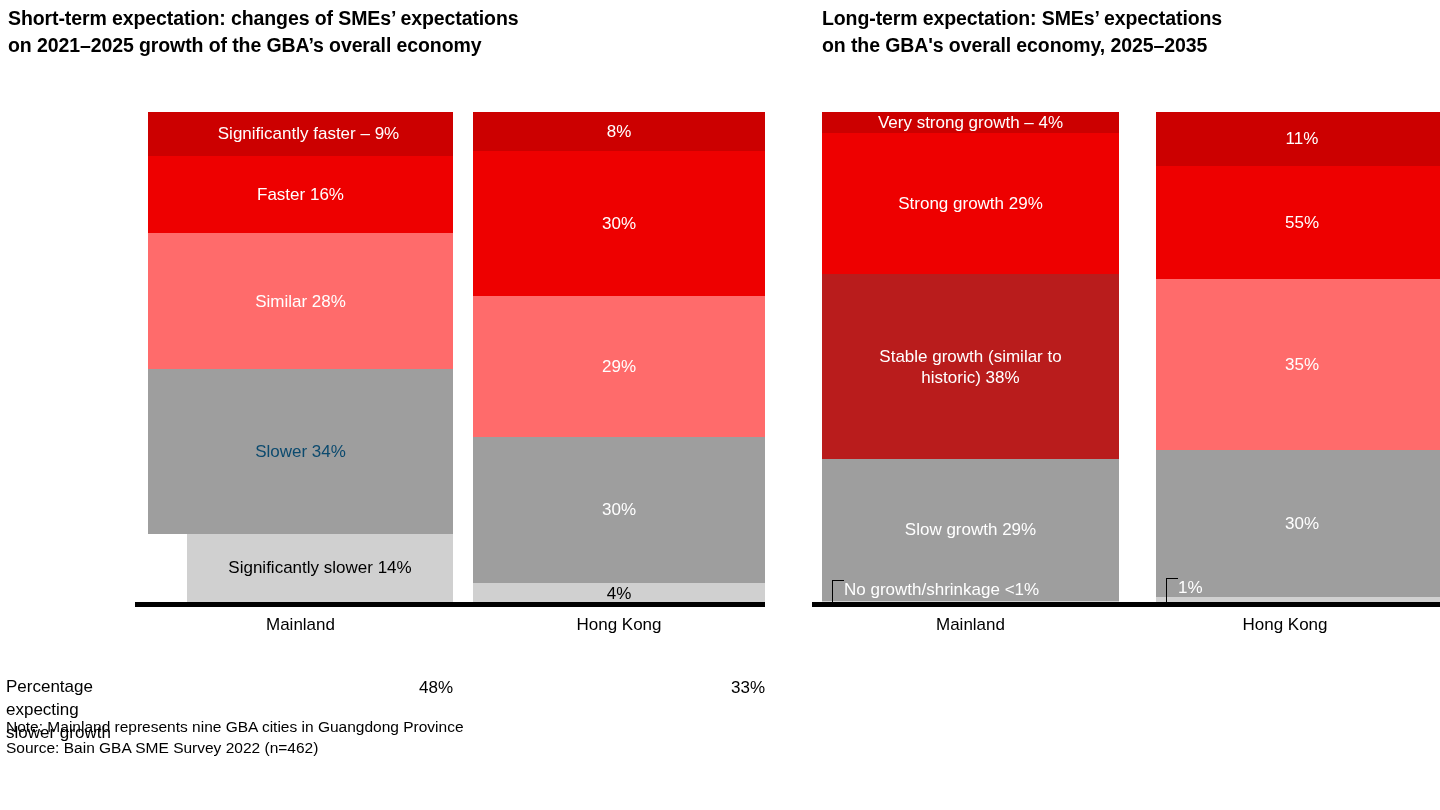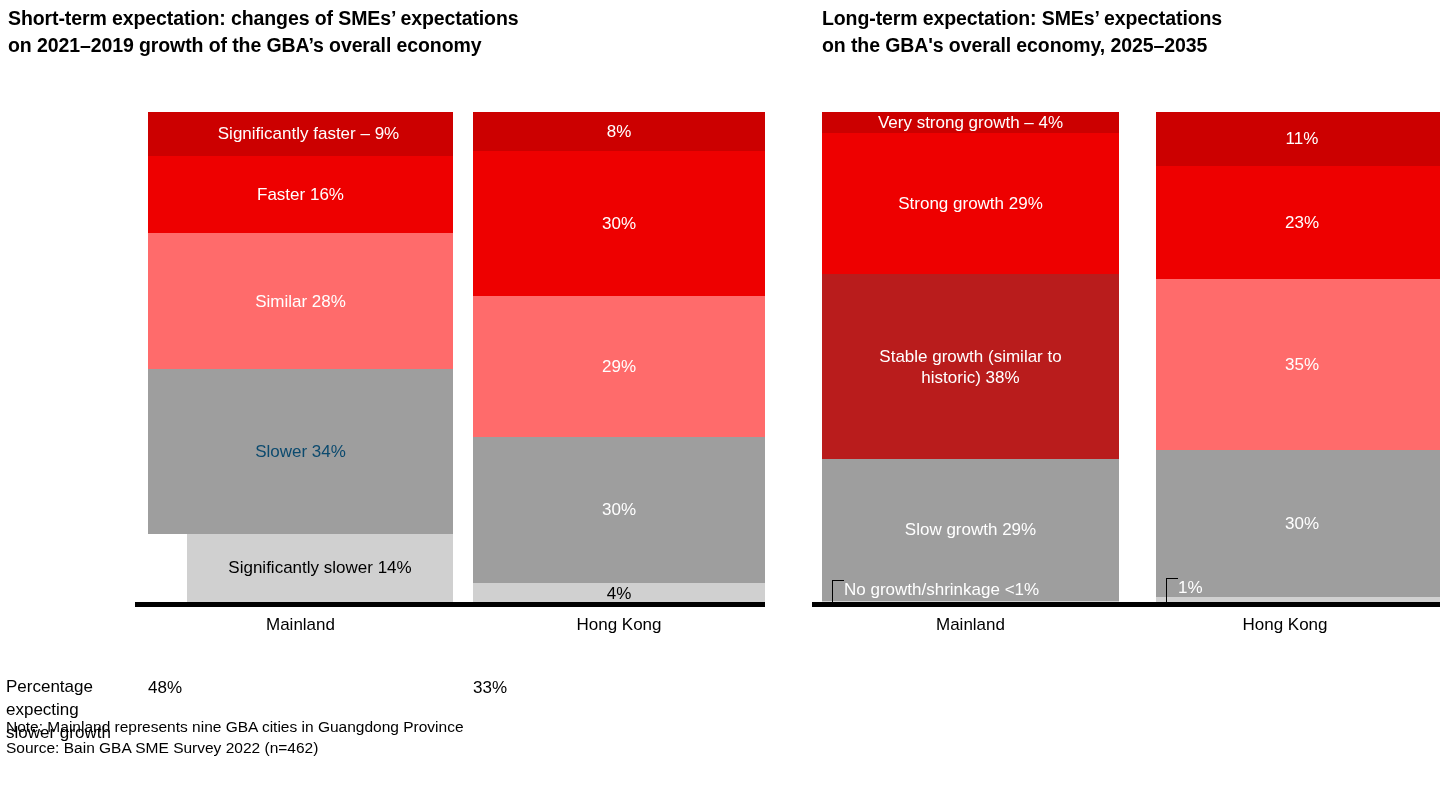--- a/index.html
+++ b/index.html
@@ -98,41 +98,41 @@
     width: 130px;
     font-size: 17px;
     line-height: 23px;
     white-space: pre-line;
     margin-top: 20px;
   }
   .foot-value {
     position: absolute;
     top: 678px;
     font-size: 17px;
-    text-align: left;
+    text-align: right;
   }
 
   
   #notes {
     position: absolute;
     left: 6px;
     top: 716px;
     font-size: 15.5px;
     line-height: 21px;
     white-space: pre-line;
   }
 </style>
 </head>
 <body>
 
 <div id="page">
 
   <div class="panel" id="panel-left">
     <div class="chart-title" id="title-left">Short-term expectation: changes of SMEs’ expectations
-on 2021–2019 growth of the GBA’s overall economy</div>
+on 2021–2025 growth of the GBA’s overall economy</div>
 
     <div class="bar" id="bar-l0" style="left:148px; width:305px;">
         <div class="seg" style="flex: 0 0 8.91089%; background: rgb(204, 0, 0); padding-left: 16px;"><span class="seg-label" style="color: rgb(255, 255, 255);">Significantly faster – 9%</span></div>
         <div class="seg" style="flex: 0 0 15.8416%; background: rgb(238, 0, 0);"><span class="seg-label" style="color: rgb(255, 255, 255);">Faster 16%</span></div>
         <div class="seg" style="flex: 0 0 27.7228%; background: rgb(255, 107, 107);"><span class="seg-label" style="color: rgb(255, 255, 255);">Similar 28%</span></div>
         <div class="seg" style="flex: 0 0 33.6634%; background: rgb(158, 158, 158);"><span class="seg-label" style="color: #0c4a6e;">Slower 34%</span></div>
         <div class="seg" style="flex: 0 0 13.8614%; background: rgb(208, 208, 208); margin-left: 39px;"><span class="seg-label" style="color: rgb(0, 0, 0);">Significantly slower 14%</span></div>
       </div>
     <div class="bar" id="bar-l1" style="left:473px; width:292px;">
         <div class="seg" style="flex: 0 0 7.92079%; background: rgb(204, 0, 0);"><span class="seg-label" style="color: rgb(255, 255, 255);">8%</span></div>
@@ -161,21 +161,21 @@
     <div class="bar" id="bar-r0" style="left:22px; width:297px;">
         <div class="seg" style="flex: 0 0 3.97614%; background: rgb(204, 0, 0);"><span class="seg-label" style="color: rgb(255, 255, 255);">Very strong growth – 4%</span></div>
         <div class="seg" style="flex: 0 0 28.827%; background: rgb(238, 0, 0);"><span class="seg-label" style="color: rgb(255, 255, 255);">Strong growth 29%</span></div>
         <div class="seg" style="flex: 0 0 37.7734%; background: #b91c1c;"><span class="seg-label" style="color: rgb(255, 255, 255);">Stable growth (similar to
 historic) 38%</span></div>
         <div class="seg" style="flex: 0 0 28.827%; background: rgb(158, 158, 158);"><span class="seg-label" style="color: rgb(255, 255, 255);">Slow growth 29%</span></div>
         <div class="seg tiny" style="flex: 0 0 0.596421%; background: rgb(208, 208, 208);"><span class="leader"></span><span class="seg-label" style="color: rgb(255, 255, 255);">No growth/shrinkage &lt;1%</span></div>
       </div>
     <div class="bar" id="bar-r1" style="left:356px; width:292px;">
         <div class="seg" style="flex: 0 0 11%; background: rgb(204, 0, 0);"><span class="seg-label" style="color: rgb(255, 255, 255);">11%</span></div>
-        <div class="seg" style="flex: 0 0 23%; background: rgb(238, 0, 0);"><span class="seg-label" style="color: rgb(255, 255, 255);">23%</span></div>
+        <div class="seg" style="flex: 0 0 23%; background: rgb(238, 0, 0);"><span class="seg-label" style="color: rgb(255, 255, 255);">55%</span></div>
         <div class="seg" style="flex: 0 0 35%; background: rgb(255, 107, 107);"><span class="seg-label" style="color: rgb(255, 255, 255);">35%</span></div>
         <div class="seg" style="flex: 0 0 30%; background: rgb(158, 158, 158);"><span class="seg-label" style="color: rgb(255, 255, 255);">30%</span></div>
         <div class="seg tiny" style="flex: 0 0 1%; background: rgb(208, 208, 208);"><span class="leader"></span><span class="seg-label" style="color: rgb(255, 255, 255);">1%</span></div>
       </div>
 
     <div class="axis" style="left:12px; width:628px;"></div>
 
     <div class="xlabel" style="left:22px; width:297px;">Mainland</div>
     <div class="xlabel" style="left:339px; width:292px;">Hong Kong</div>
   </div>

